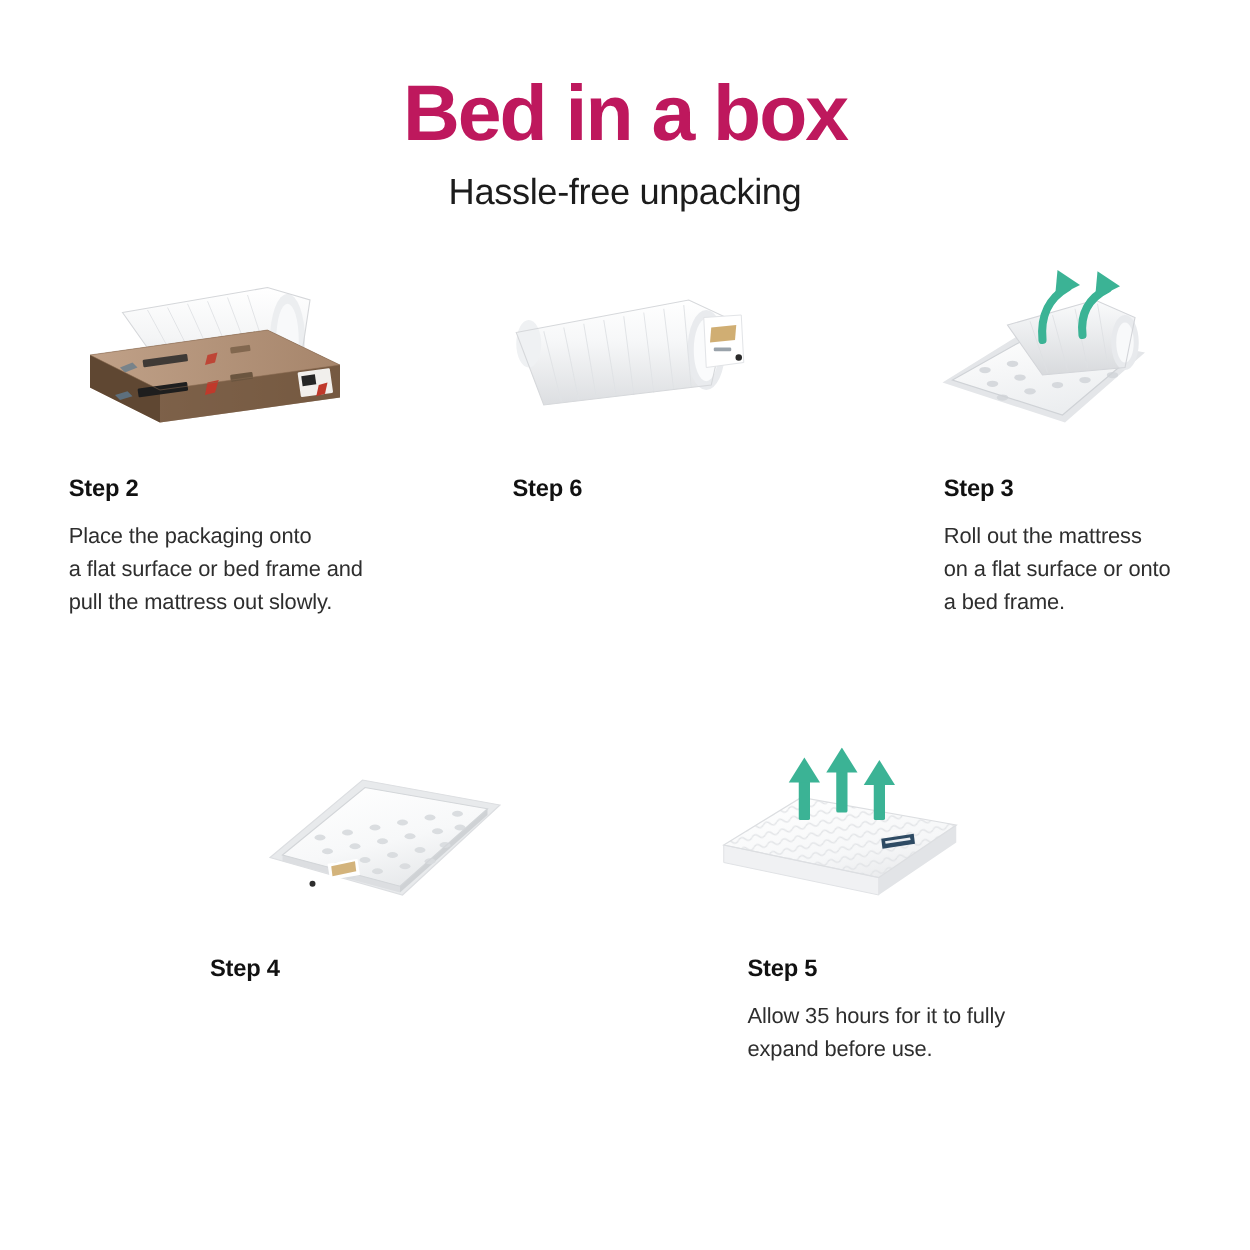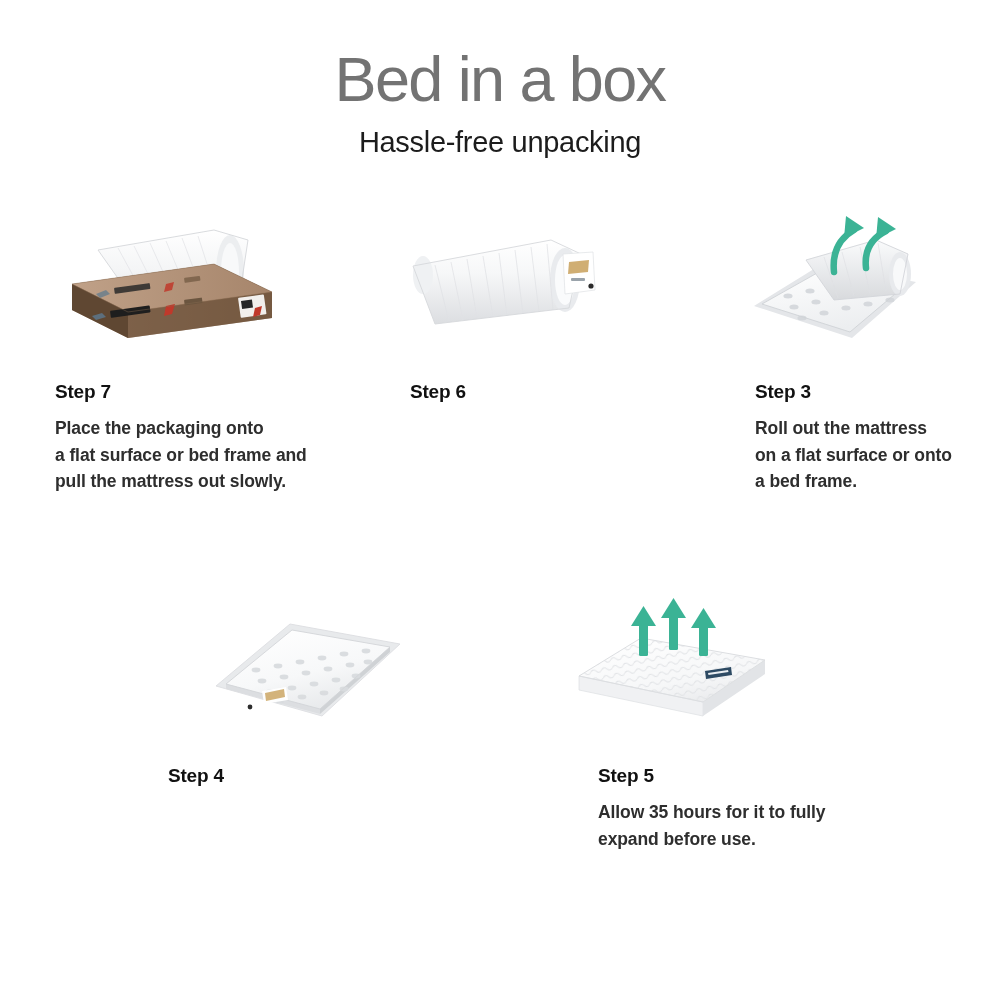--- a/index.html
+++ b/index.html
@@ -20,25 +20,25 @@
   
   #header {
     position: absolute;
     top: 46px;
     left: 0;
     width: 1000px;
     text-align: center;
   }
   #page-title {
     font-size: 63px;
-    font-weight: 400;
+    font-weight: 700;
     letter-spacing: -1.6px;
     line-height: 1.05;
-    color: #737373;
-    margin: 0;
+    color: #be185d;
+    margin: 12px;
   }
   #page-subtitle {
     font-size: 29px;
     font-weight: 400;
     letter-spacing: -0.3px;
     color: #1c1c1c;
     margin: 14px 0 0 0;
   }
 
   
@@ -48,21 +48,21 @@
   .step-heading {
     font-size: 19px;
     font-weight: 700;
     color: #111111;
     letter-spacing: -0.2px;
     margin: 0 0 12px 0;
     white-space: nowrap;
   }
   .step-body {
     font-size: 17.5px;
-    font-weight: 700;
+    font-weight: 400;
     line-height: 1.52;
     color: #2e2e2e;
     letter-spacing: -0.1px;
     white-space: pre-line;
   }
 
   .step-text-1 { left: 55px;  top: 381px; width: 330px; }
   .step-text-2 { left: 410px; top: 381px; width: 320px; }
   .step-text-3 { left: 755px; top: 381px; width: 235px; }
   .step-text-4 { left: 168px; top: 765px; width: 320px; }
@@ -345,21 +345,21 @@
       </g>
       <g>
         <rect x="124" y="26" width="9" height="32" rx="1.5"></rect>
         <path d="M128.5 10 L141 30 L116 30 Z"></path>
       </g>
     </g>
   </svg>
 </div>
 
 <div class="step step-text-1">
-  <div class="step-heading">Step 7</div>
+  <div class="step-heading">Step 2</div>
   <div class="step-body">Place the packaging onto
 a flat surface or bed frame and
 pull the mattress out slowly.</div>
 </div>
 
 <div class="step step-text-2">
   <div class="step-heading">Step 6</div>
 </div>
 
 <div class="step step-text-3">

